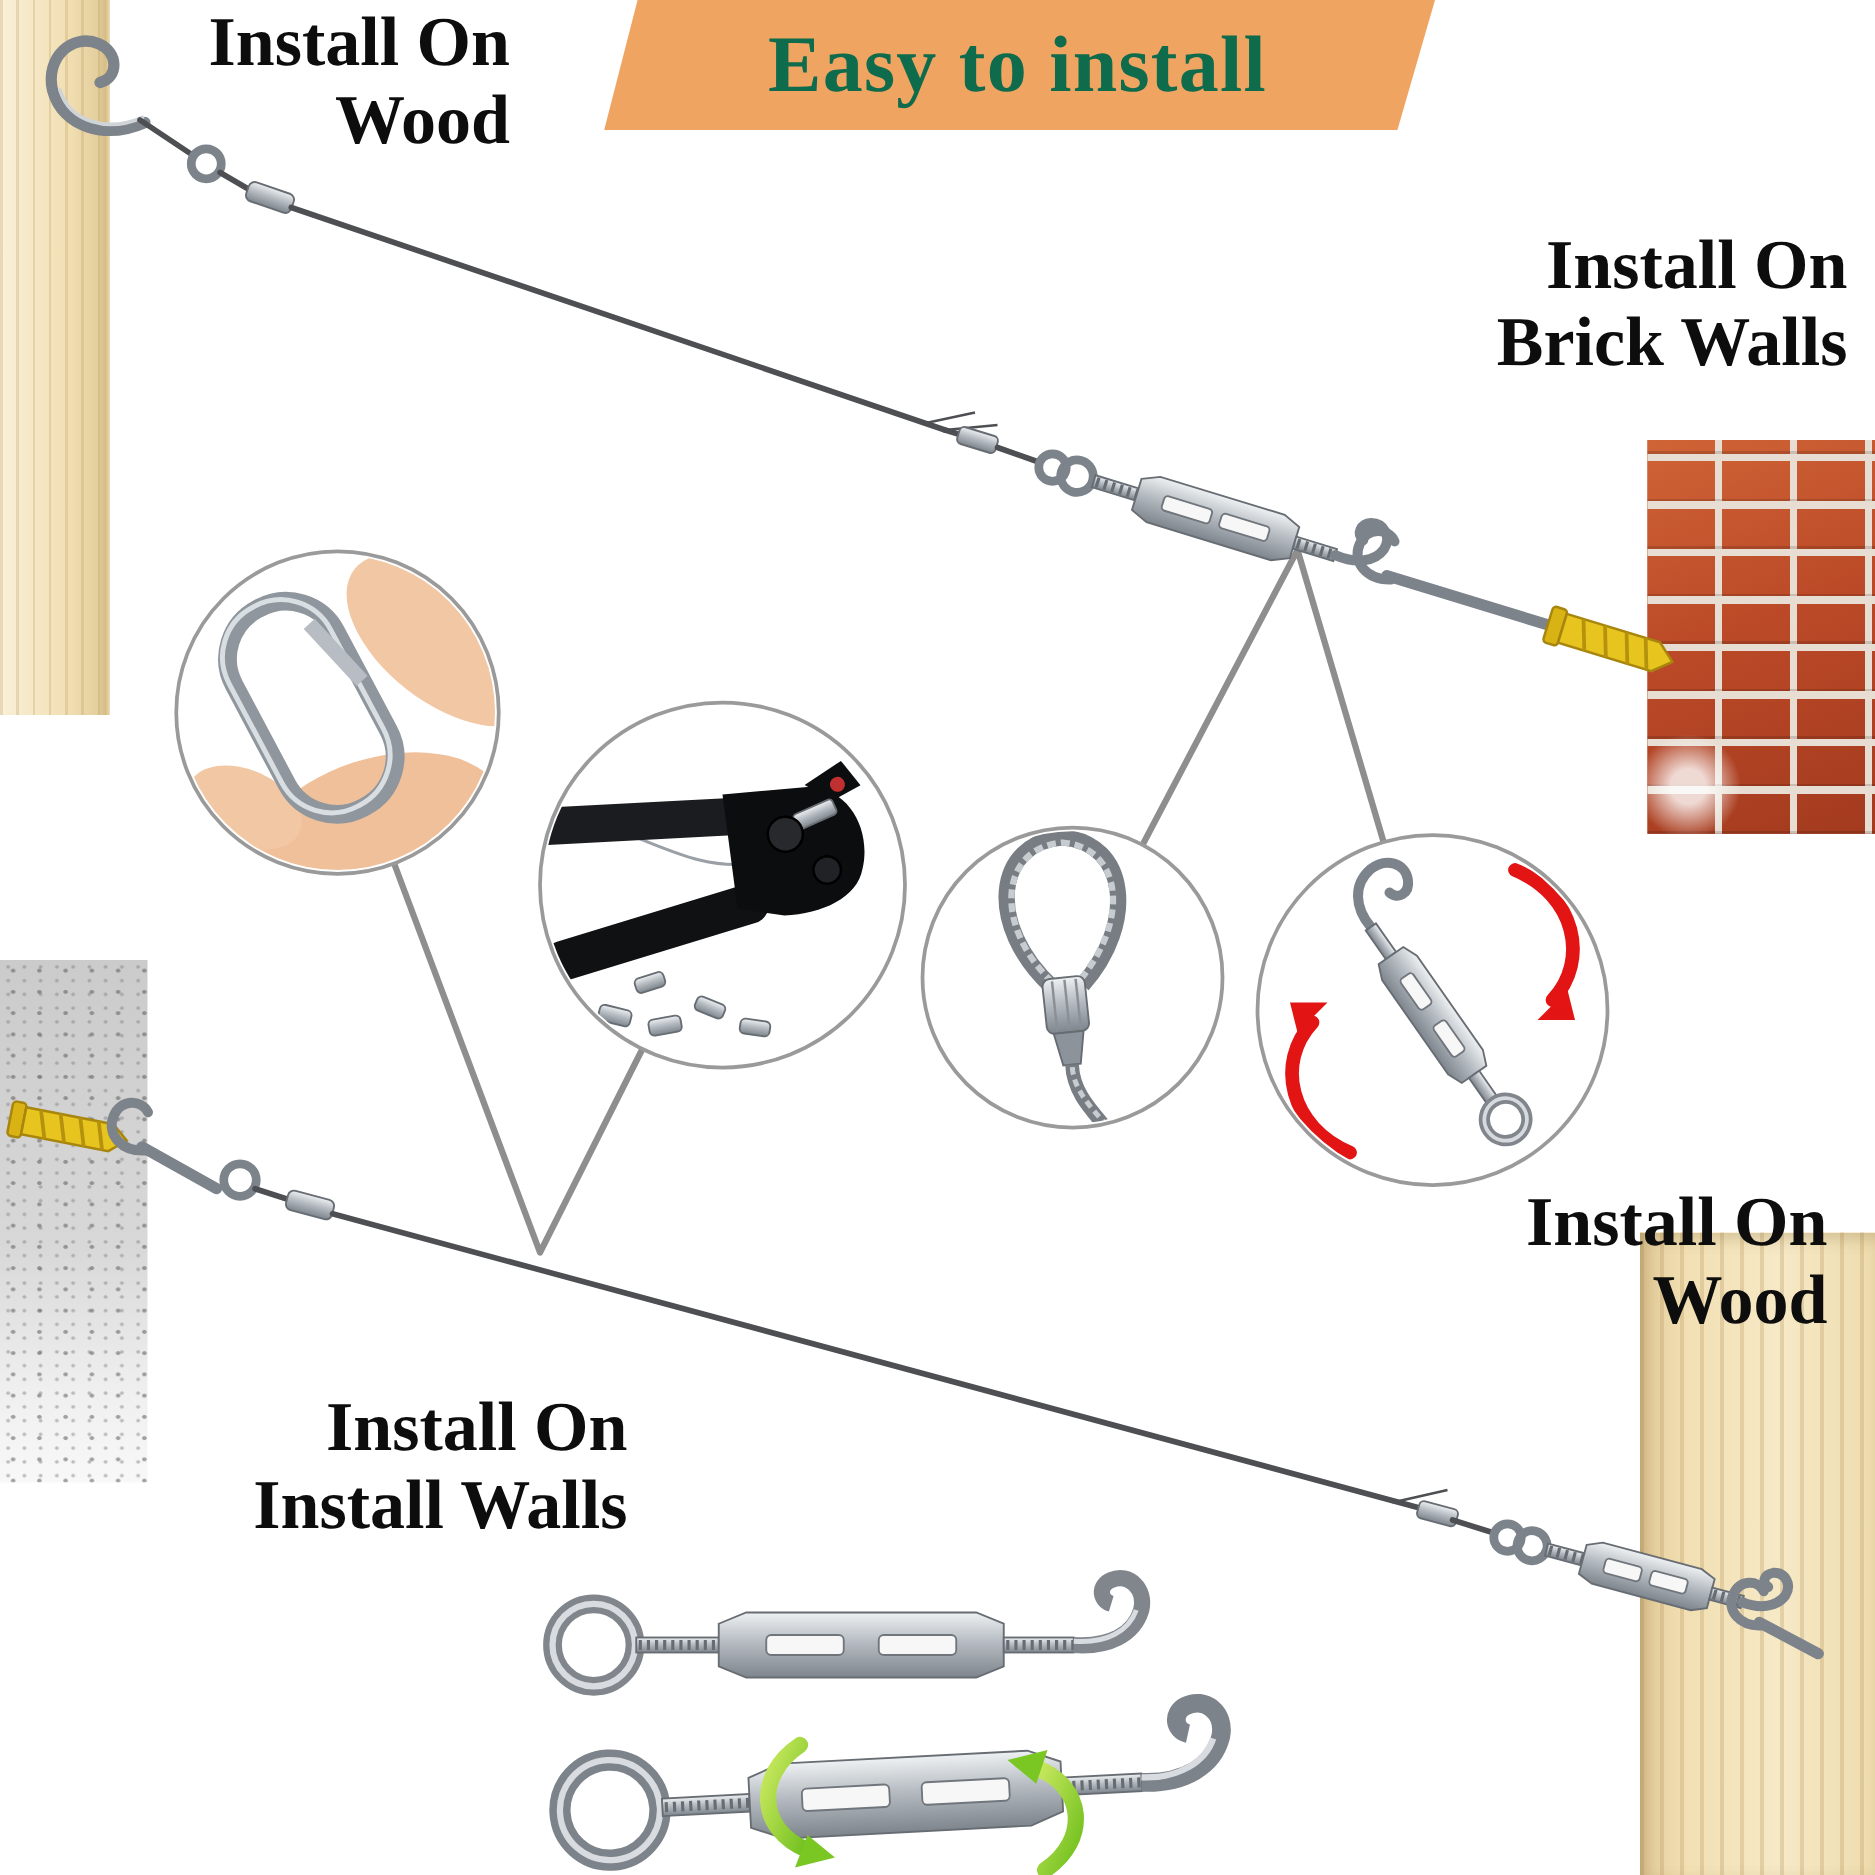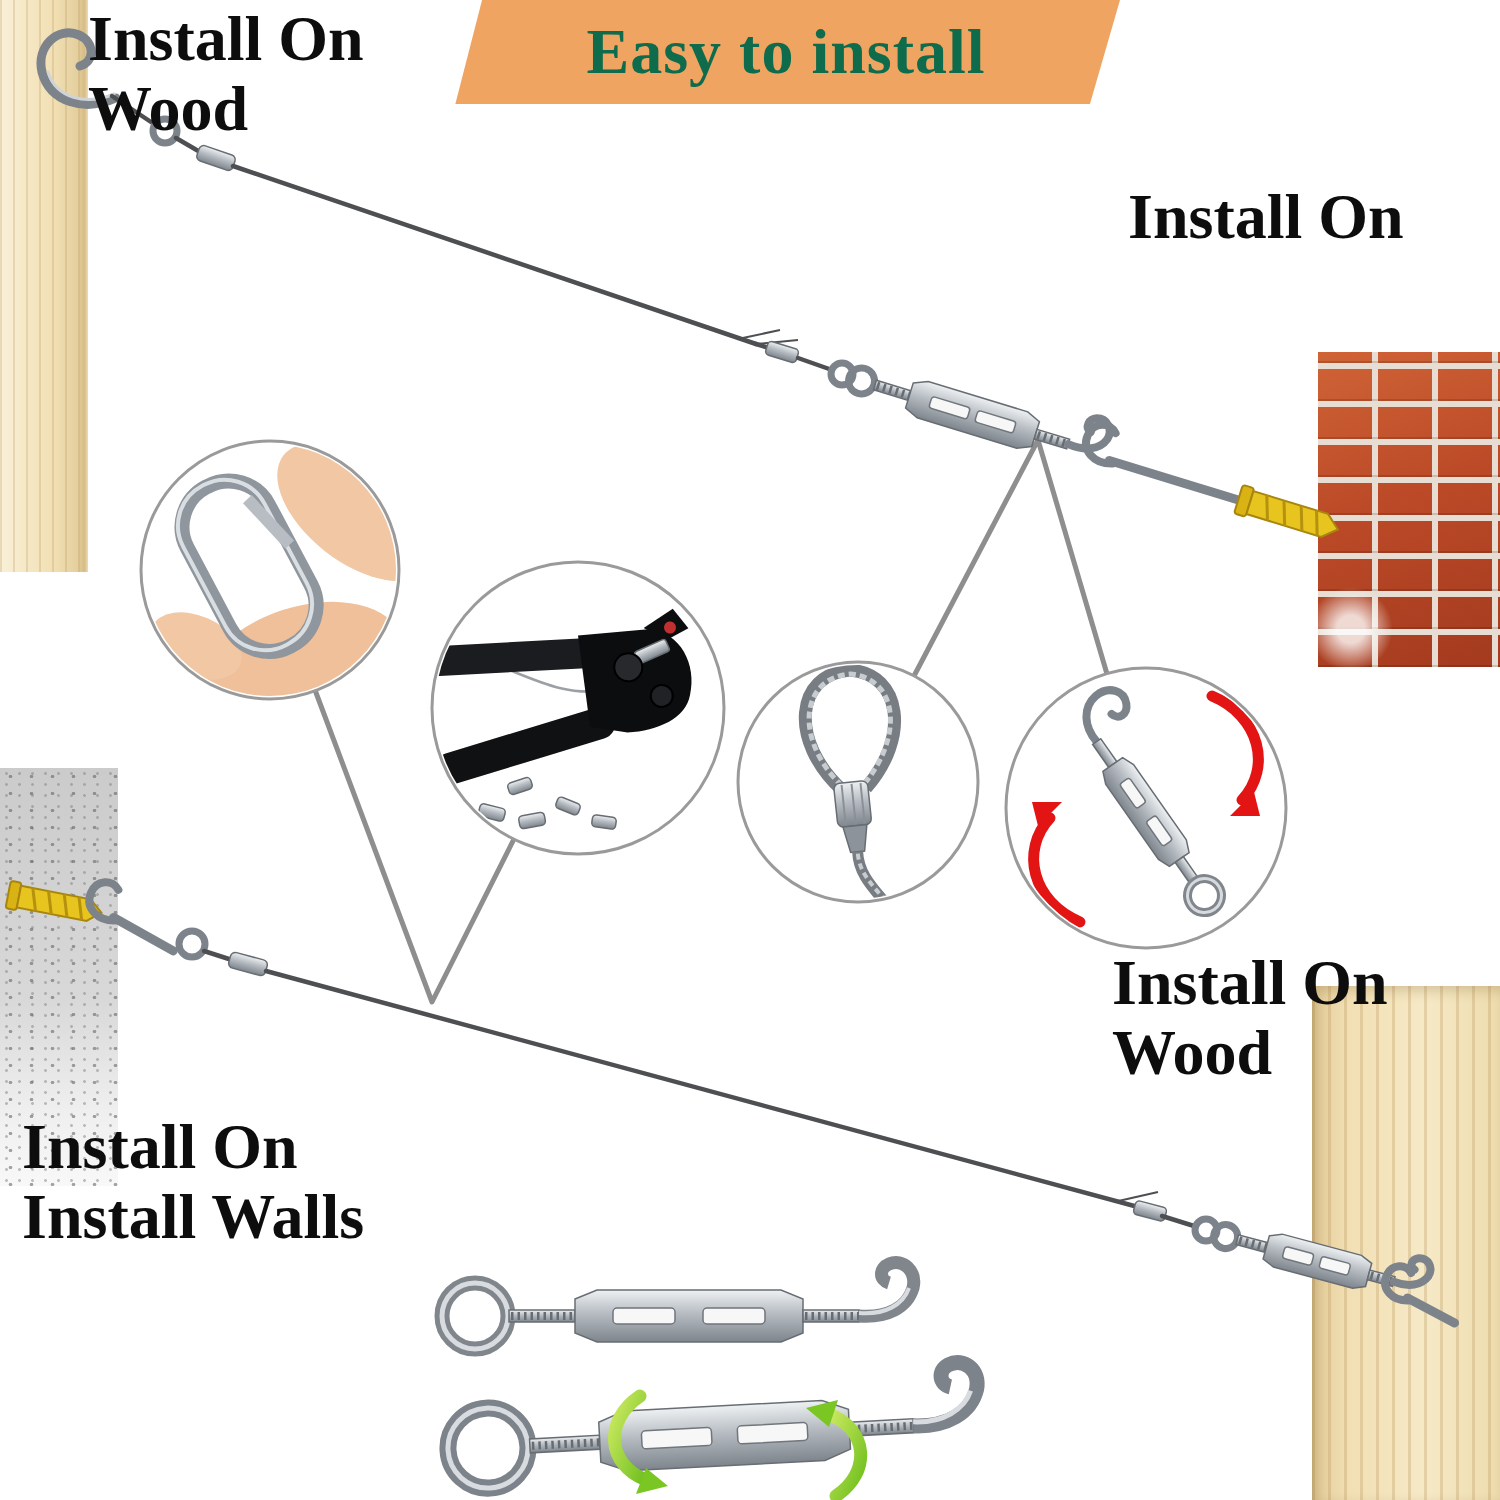--- a/index.html
+++ b/index.html
@@ -23,27 +23,27 @@
       repeating-linear-gradient(0deg, rgba(0,0,0,0) 0 32px, var(--mortar,#e7ddd2) 32px 38px),
       repeating-linear-gradient(90deg, rgba(0,0,0,0) 0 54px, var(--mortar,#e7ddd2) 54px 60px),
       linear-gradient(160deg,#cf6436 0%,var(--brick,#b8401f) 45%,#a33a1e 100%);}
   .concrete{left:0;top:768px;width:118px;height:418px;
     background-image:
       radial-gradient(rgba(90,90,90,.55) 1.5px, rgba(0,0,0,0) 2.2px),
       radial-gradient(rgba(130,130,130,.5) 1.2px, rgba(0,0,0,0) 1.9px),
       linear-gradient(180deg,#cbcbcb 0%,var(--concrete,#d8d8d8) 55%,#efefef 82%,#f8f8f8 100%);
     background-size:21px 17px,13px 11px,100% 100%;}
   .scene{position:absolute;left:0;top:0;width:1500px;height:1500px}
-  .banner{position:absolute;left:452px;top:0;width:668px;height:104px;
+  .banner{position:absolute;left:480px;top:0;width:668px;height:104px;
     background:var(--banner-bg,#efa462);
     clip-path:polygon(4.5% 0,100% 0,95.5% 100%,0.5% 100%);
     display:flex;align-items:center;justify-content:center}
   .banner span{font-weight:700;font-size:64px;line-height:1;letter-spacing:1px;
     color:var(--banner-text,#0e6b4c)}
-  .label{position:absolute;text-align:left;font-weight:700;font-size:64px;line-height:1.1;
+  .label{position:absolute;text-align:right;font-weight:700;font-size:56px;line-height:1.1;
     color:var(--label-text,#0d0d0d)}
   .lbl-wood-top{left:88px;top:4px;width:320px}
   .lbl-brick{left:1128px;top:182px;width:350px}
   .lbl-wood-right{left:1112px;top:948px;width:350px}
   .lbl-concrete{left:22px;top:1112px;width:480px}
   
   .wire{stroke:var(--wire,#4d4f52);stroke-width:4.5;fill:none;stroke-linecap:round}
   .strand{stroke:var(--wire,#4d4f52);stroke-width:2;fill:none}
   .hookmetal{stroke:#7d838a;stroke-width:9;fill:none;stroke-linecap:round}
   .hookmetal2{stroke:#7d838a;stroke-width:8;fill:none;stroke-linecap:round}
@@ -292,20 +292,21 @@
     <span>Easy to install</span>
   </div>
 
   <div class="label lbl-wood-top">
     <div>Install On</div>
     <div>Wood</div>
   </div>
 
   <div class="label lbl-brick">
     <div>Install On</div>
+    <div>Brick Walls</div>
   </div>
 
   <div class="label lbl-wood-right">
     <div>Install On</div>
     <div>Wood</div>
   </div>
 
   <div class="label lbl-concrete">
     <div>Install On</div>
     <div>Install Walls</div>

